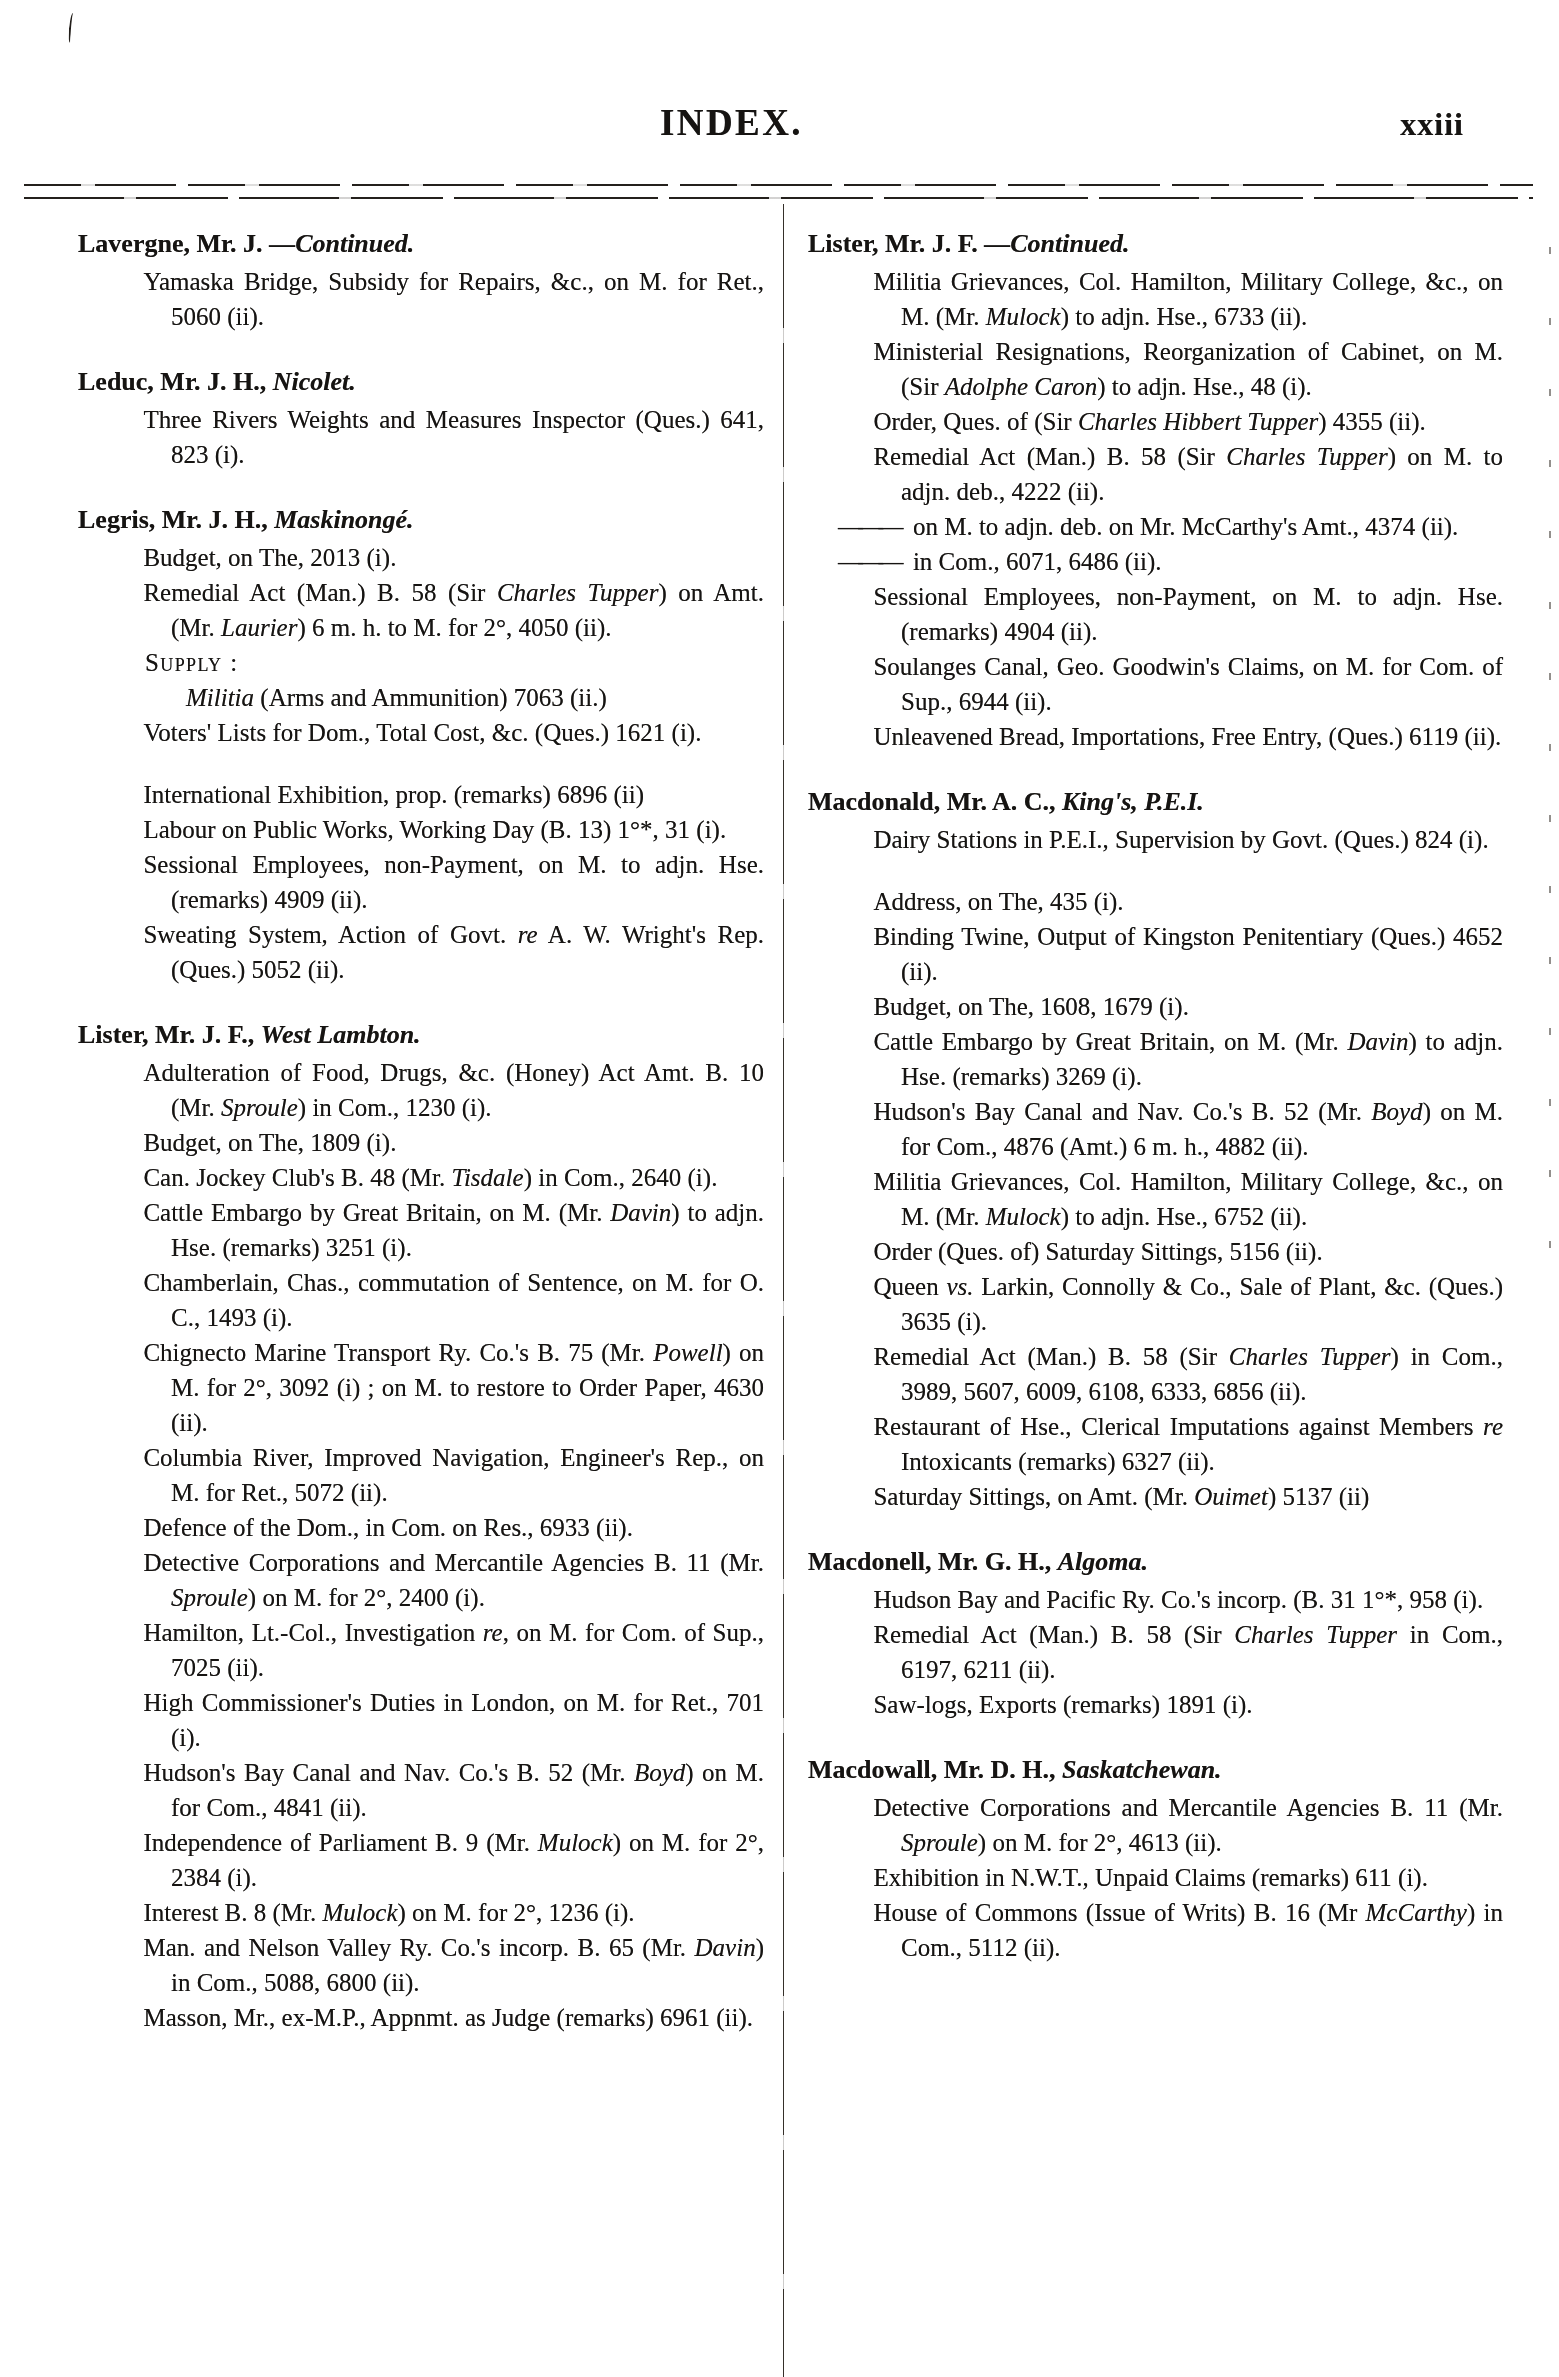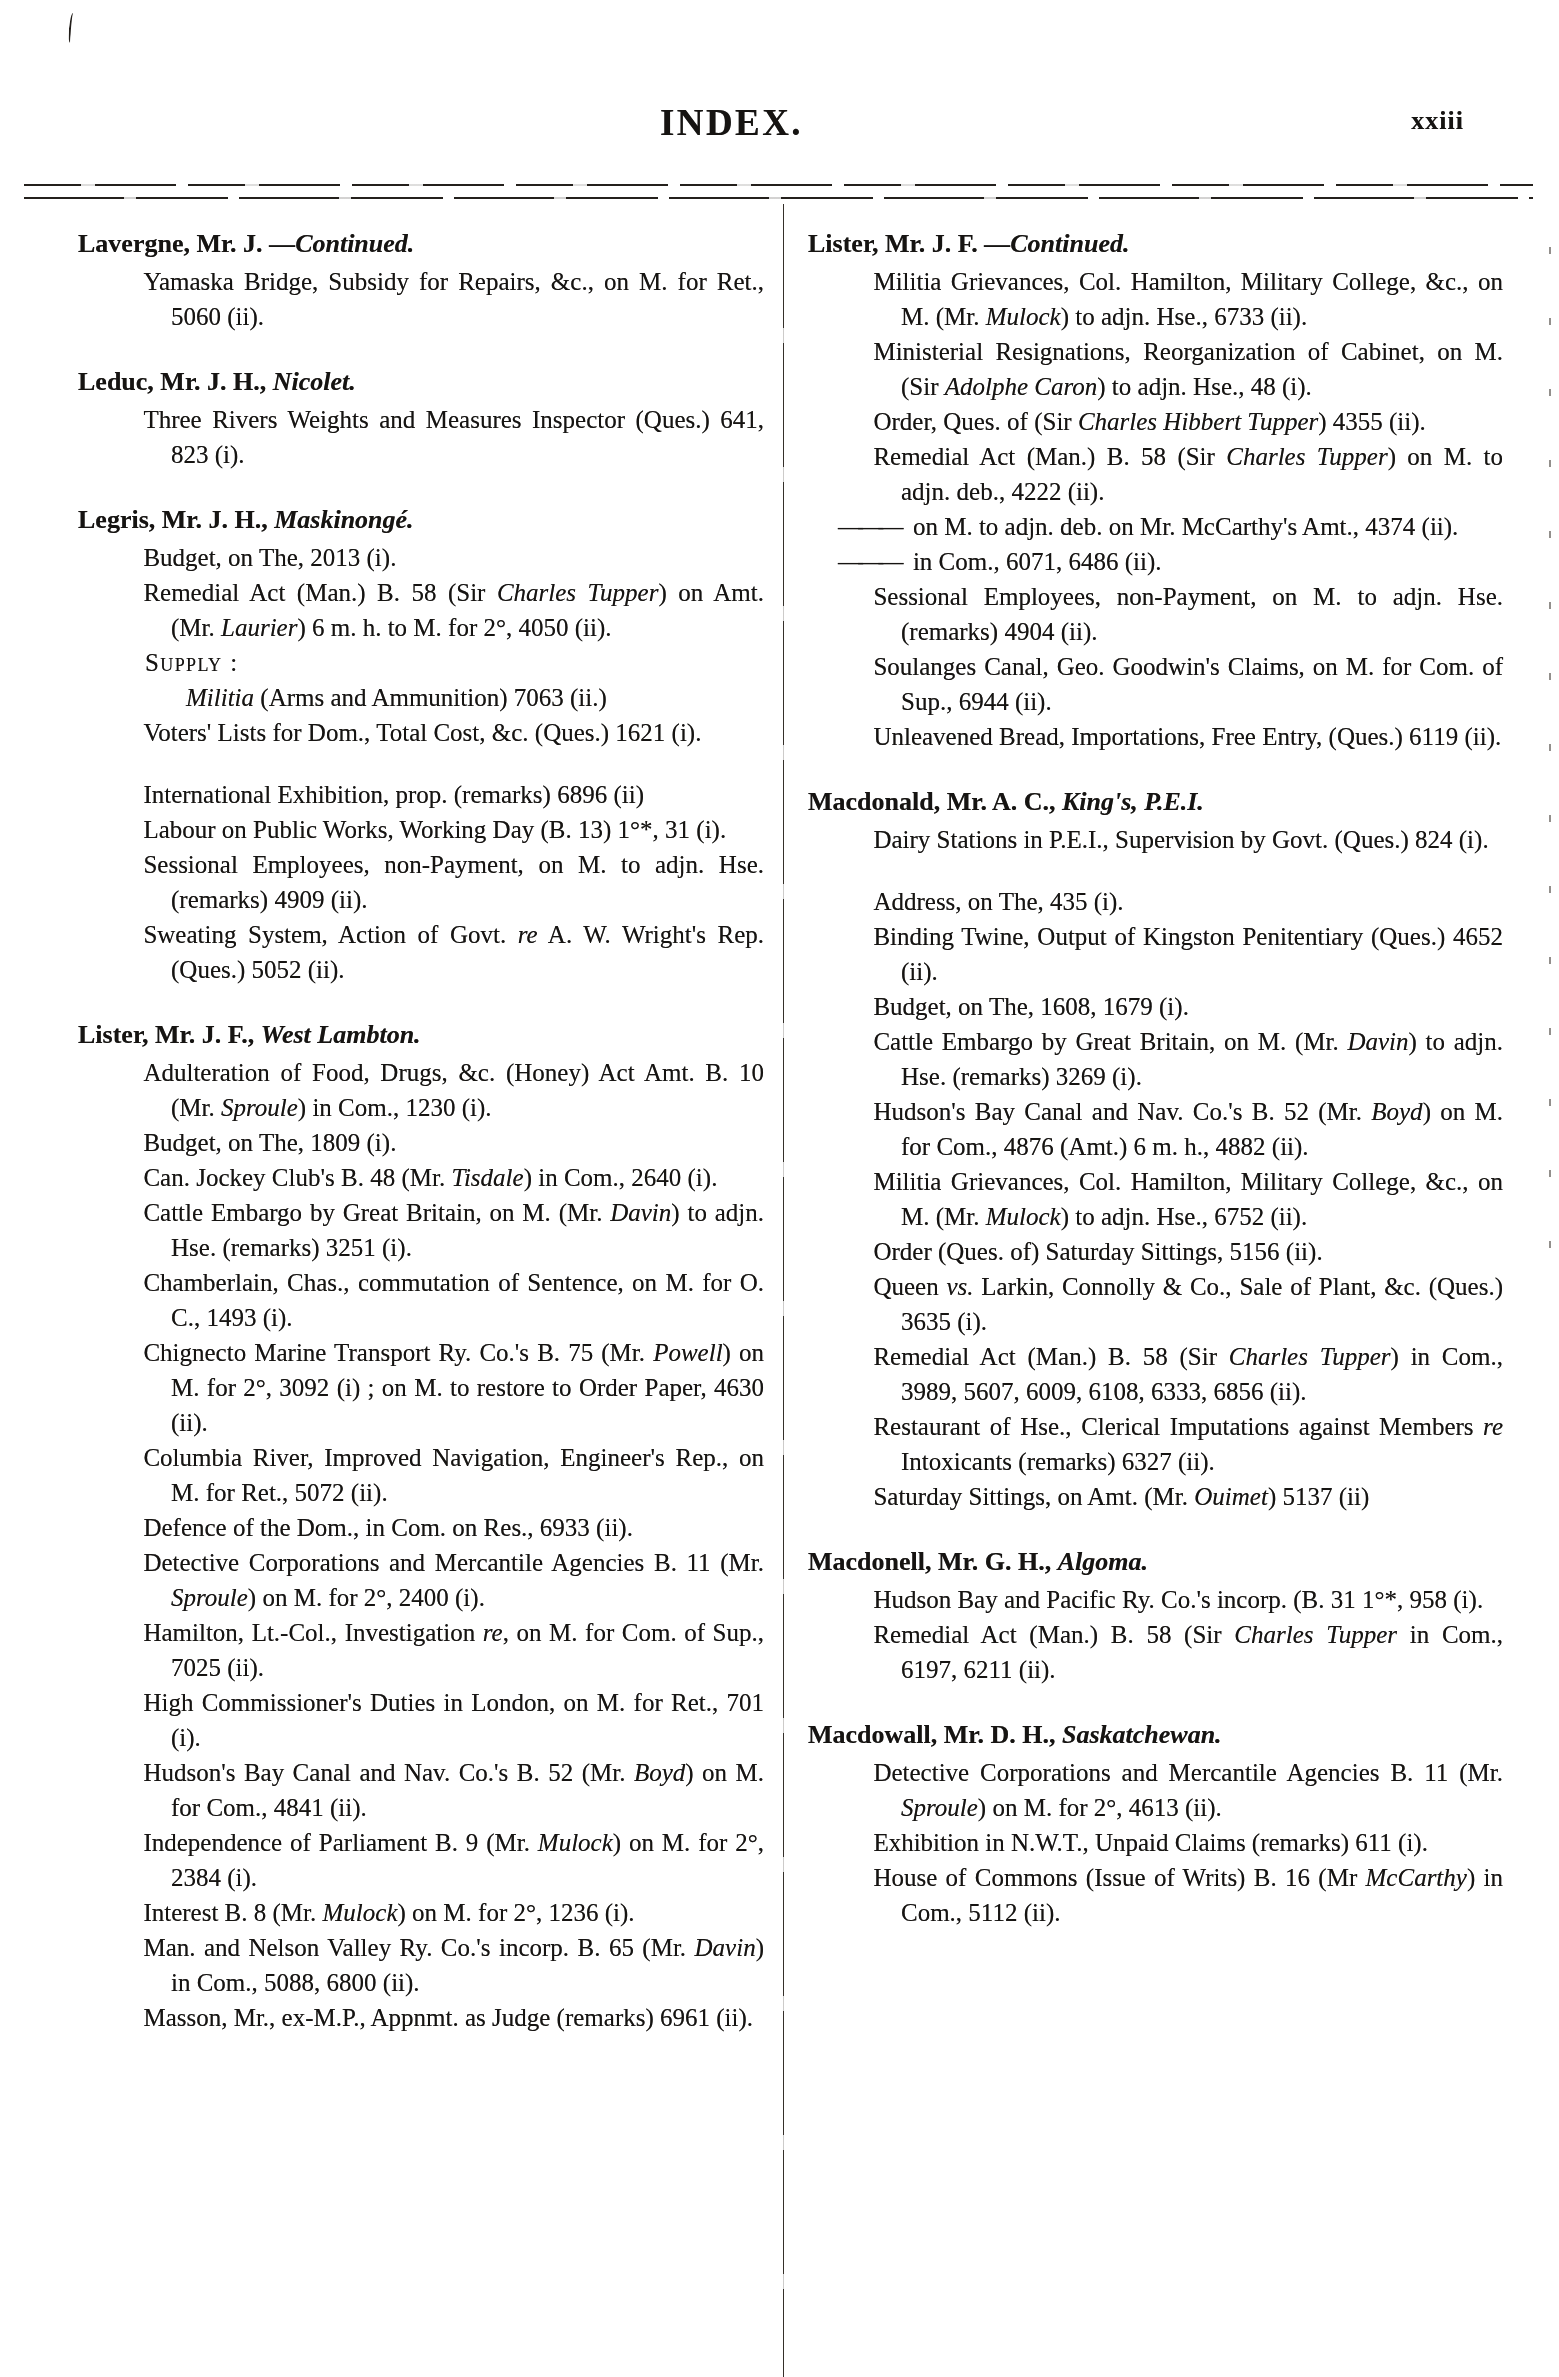--- a/index.html
+++ b/index.html
@@ -14,21 +14,21 @@
   .ink{ text-shadow:0 0 0.5px rgba(10,8,6,.55); }
 
   
   .hdr-title{
     position:absolute;top:101px;left:0;width:1559px;
     text-align:center;transform:translateX(-48px);
     font-size:37px;font-weight:bold;letter-spacing:2.4px;
   }
   .hdr-folio{
     position:absolute;top:106px;right:95px;
-    font-size:26px;font-weight:bold;letter-spacing:1px;
+    font-size:32px;font-weight:bold;letter-spacing:1px;
   }
 
   
   .rule{position:absolute;left:24px;right:26px;height:2.4px;}
   .rule.r1{
     top:184px;
     background:repeating-linear-gradient(90deg,#24201c 0 57px,rgba(36,32,28,.15) 57px 71px,#24201c 71px 152px,transparent 152px 164px);
   }
   .rule.r2{
     top:197px;height:1.9px;
@@ -187,20 +187,21 @@
           <div class="entry">Restaurant of Hse., Clerical Imputations against Members <i>re</i> Intoxicants (remarks) 6327 (ii).</div>
           <div class="entry">Saturday Sittings, on Amt. (Mr. <i>Ouimet</i>) 5137 (ii)</div>
         </div>
   </div>
 
   <div class="section">
     <div class="section-head"><span class="nm">Macdonell, Mr. G. H.,</span> <span class="sfx">Algoma.</span></div>
     <div class="entries">
           <div class="entry">Hudson Bay and Pacific Ry. Co.'s incorp. (B. 31 1°*, 958 (i).</div>
           <div class="entry">Remedial Act (Man.) B. 58 (Sir <i>Charles Tupper</i> in Com., 6197, 6211 (ii).</div>
+          <div class="entry">Saw-logs, Exports (remarks) 1891 (i).</div>
         </div>
   </div>
 
   <div class="section">
     <div class="section-head"><span class="nm">Macdowall, Mr. D. H.,</span> <span class="sfx">Saskatchewan.</span></div>
     <div class="entries">
           <div class="entry">Detective Corporations and Mercantile Agencies B. 11 (Mr. <i>Sproule</i>) on M. for 2°, 4613 (ii).</div>
           <div class="entry">Exhibition in N.W.T., Unpaid Claims (remarks) 611 (i).</div>
           <div class="entry">House of Commons (Issue of Writs) B. 16 (Mr <i>McCarthy</i>) in Com., 5112 (ii).</div>
         </div>

